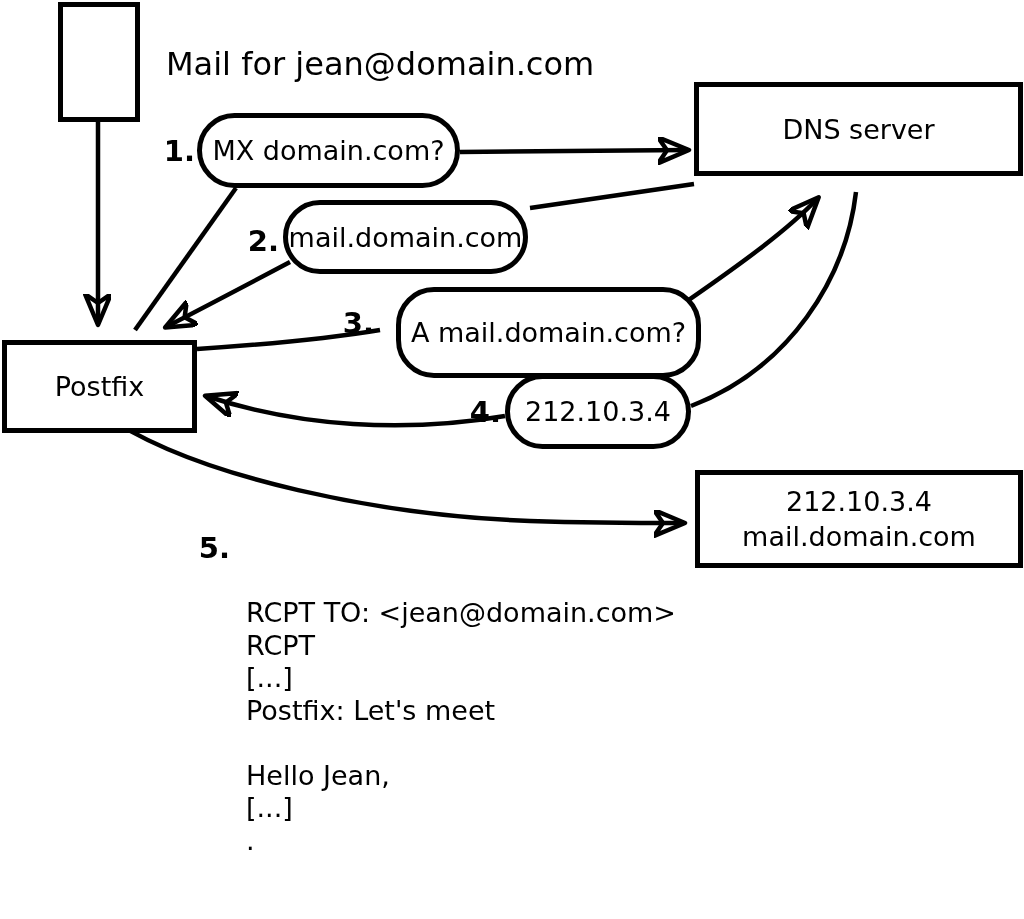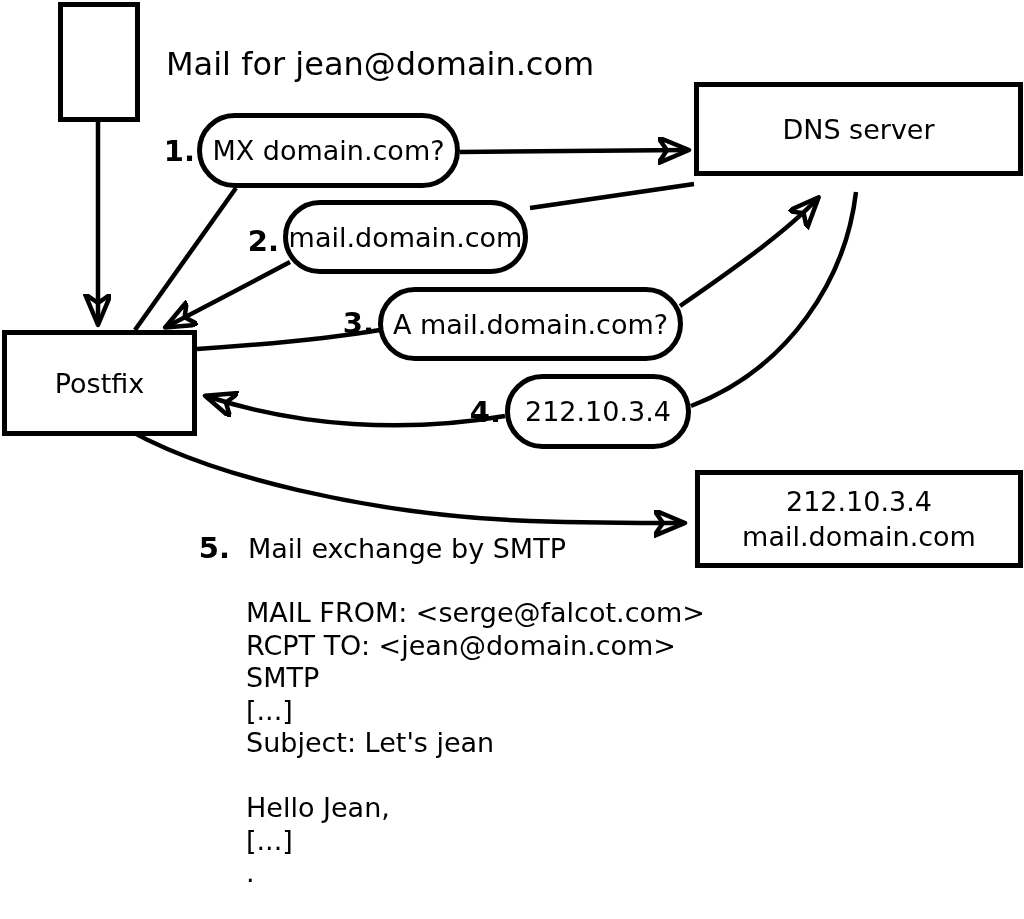--- a/index.html
+++ b/index.html
@@ -45,21 +45,21 @@
   <path d="M680,306 C738,266 788,230 818,198" marker-end="url(#ah)"></path>
   <path d="M856,192 C846,278 790,368 691,406"></path>
   <path d="M505,416 C405,433 300,427 206,396" marker-end="url(#ah)"></path>
   <path d="M100,412 C195,480 390,516 530,521 C595,523 648,523 684,523" marker-end="url(#ah)"></path>
 </svg>
 
 <div class="node" style="left:58px;top:2px;width:82px;height:120px;"></div>
 
 <div class="mail-note">Mail for jean@domain.com</div>
 
-<div class="node" style="left:2px;top:330px;width:195px;height:106px;">
+<div class="node" style="left:2px;top:340px;width:195px;height:93px;">
   <span>Postfix</span>
 </div>
 
 <div class="node" style="left:694px;top:82px;width:329px;height:94px;">
   <span>DNS server</span>
 </div>
 
 <div class="node" style="left:695px;top:470px;width:328px;height:98px;flex-direction:column;">
   <span>212.10.3.4</span>
   <span>mail.domain.com</span>
@@ -69,37 +69,35 @@
 <div class="node pill" style="left:197px;top:113px;width:263px;height:75px;">
   <span>MX domain.com?</span>
 </div>
 
 <div class="stepnum" style="left:231px;top:226px;">2.</div>
 <div class="node pill" style="left:283px;top:200px;width:245px;height:74px;">
   <span>mail.domain.com</span>
 </div>
 
 <div class="stepnum" style="left:326px;top:308px;">3.</div>
-<div class="node pill" style="left:378px;top:287px;width:305px;height:74px;">
+<div class="node pill" style="left:396px;top:287px;width:305px;height:91px;">
   <span>A mail.domain.com?</span>
 </div>
 
 <div class="stepnum" style="left:453px;top:397px;">4.</div>
 <div class="node pill" style="left:505px;top:374px;width:186px;height:75px;">
   <span>212.10.3.4</span>
 </div>
 
 <div class="step5-row">
   <span class="num">5.</span>
-  <span class="lbl">Mail exchange by SMTP</span>
 </div>
 
 <div class="smtp-block">
-  <div class="smtp-line">MAIL FROM: &lt;serge@falcot.com&gt;</div>
   <div class="smtp-line">RCPT TO: &lt;jean@domain.com&gt;</div>
-  <div class="smtp-line">SMTP</div>
+  <div class="smtp-line">RCPT</div>
   <div class="smtp-line">[...]</div>
-  <div class="smtp-line">Subject: Let's jean</div>
+  <div class="smtp-line">Postfix: Let's meet</div>
   <div class="smtp-line"></div>
   <div class="smtp-line">Hello Jean,</div>
   <div class="smtp-line">[...]</div>
   <div class="smtp-line">.</div>
 </div>
 
 </body></html>

